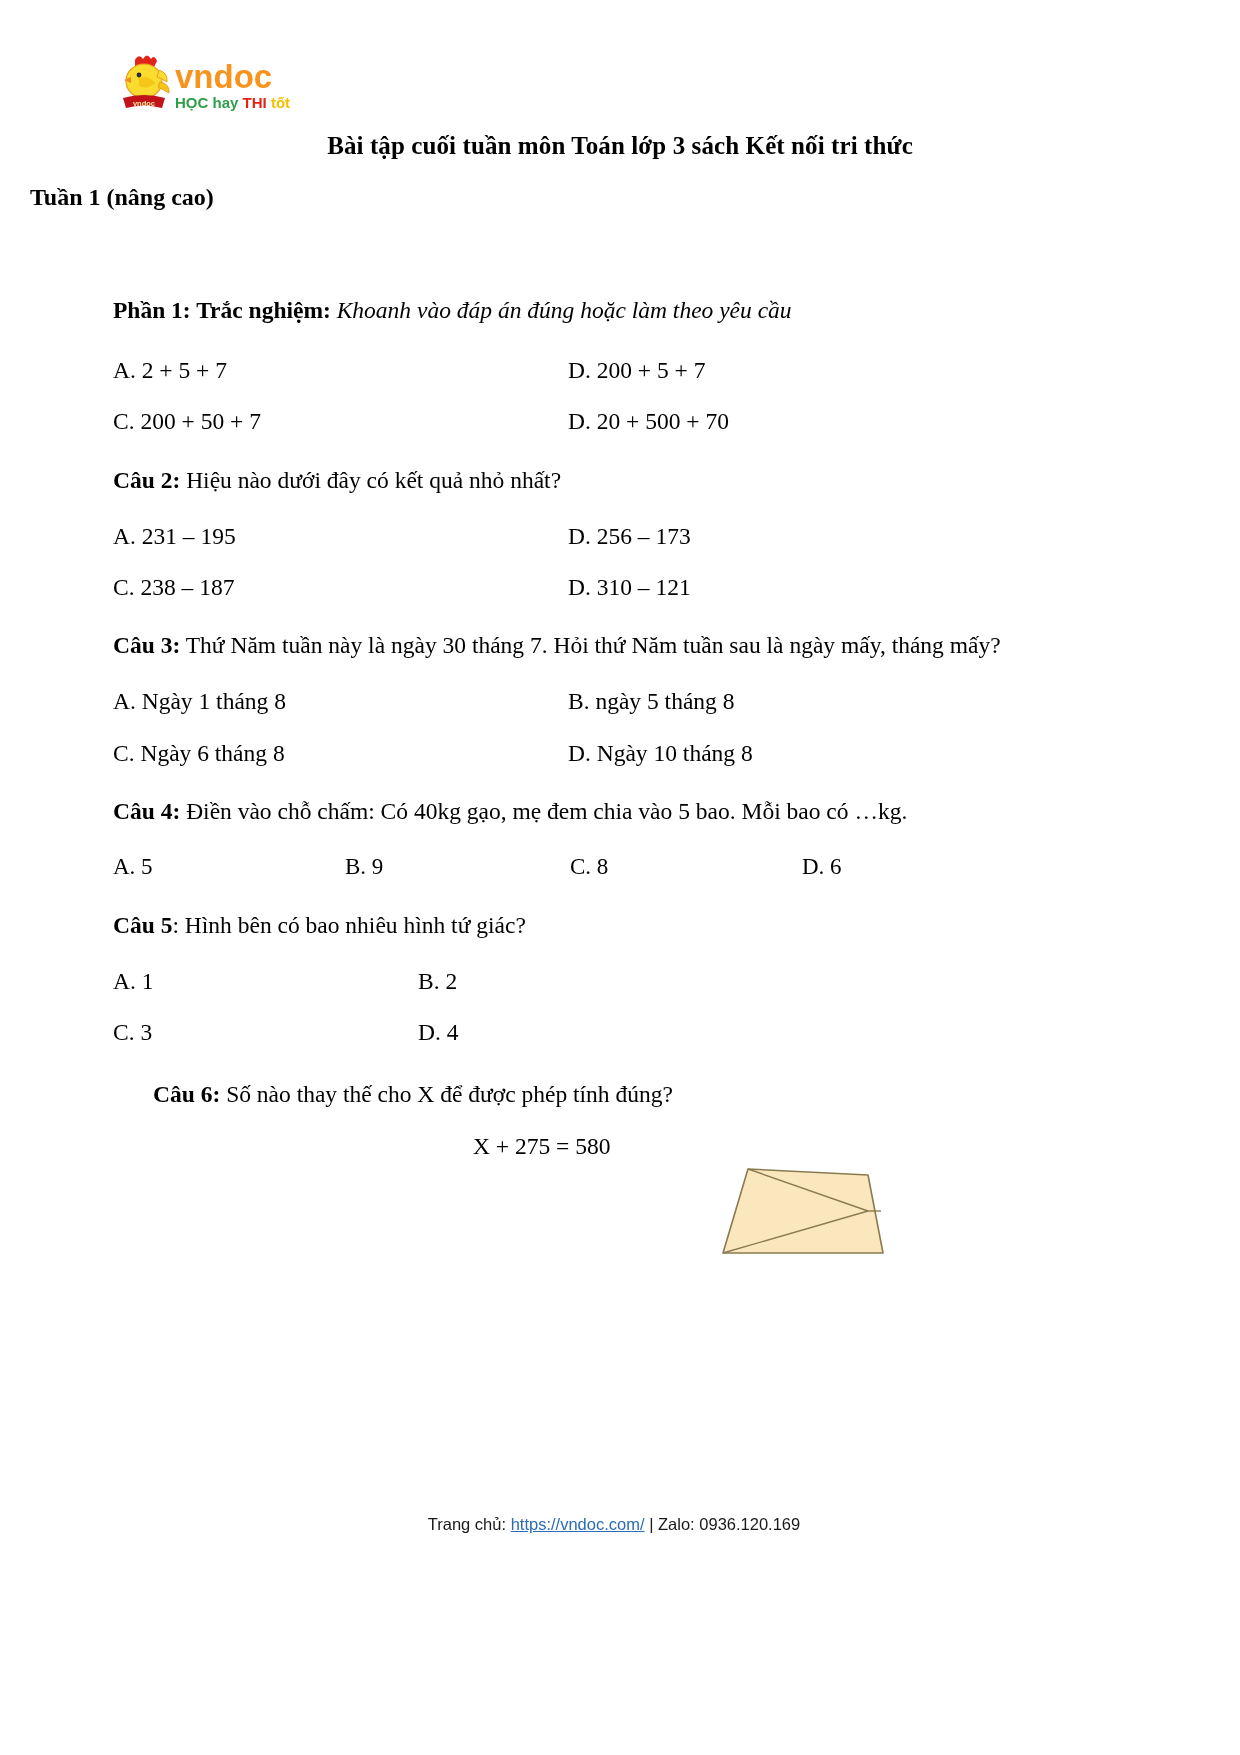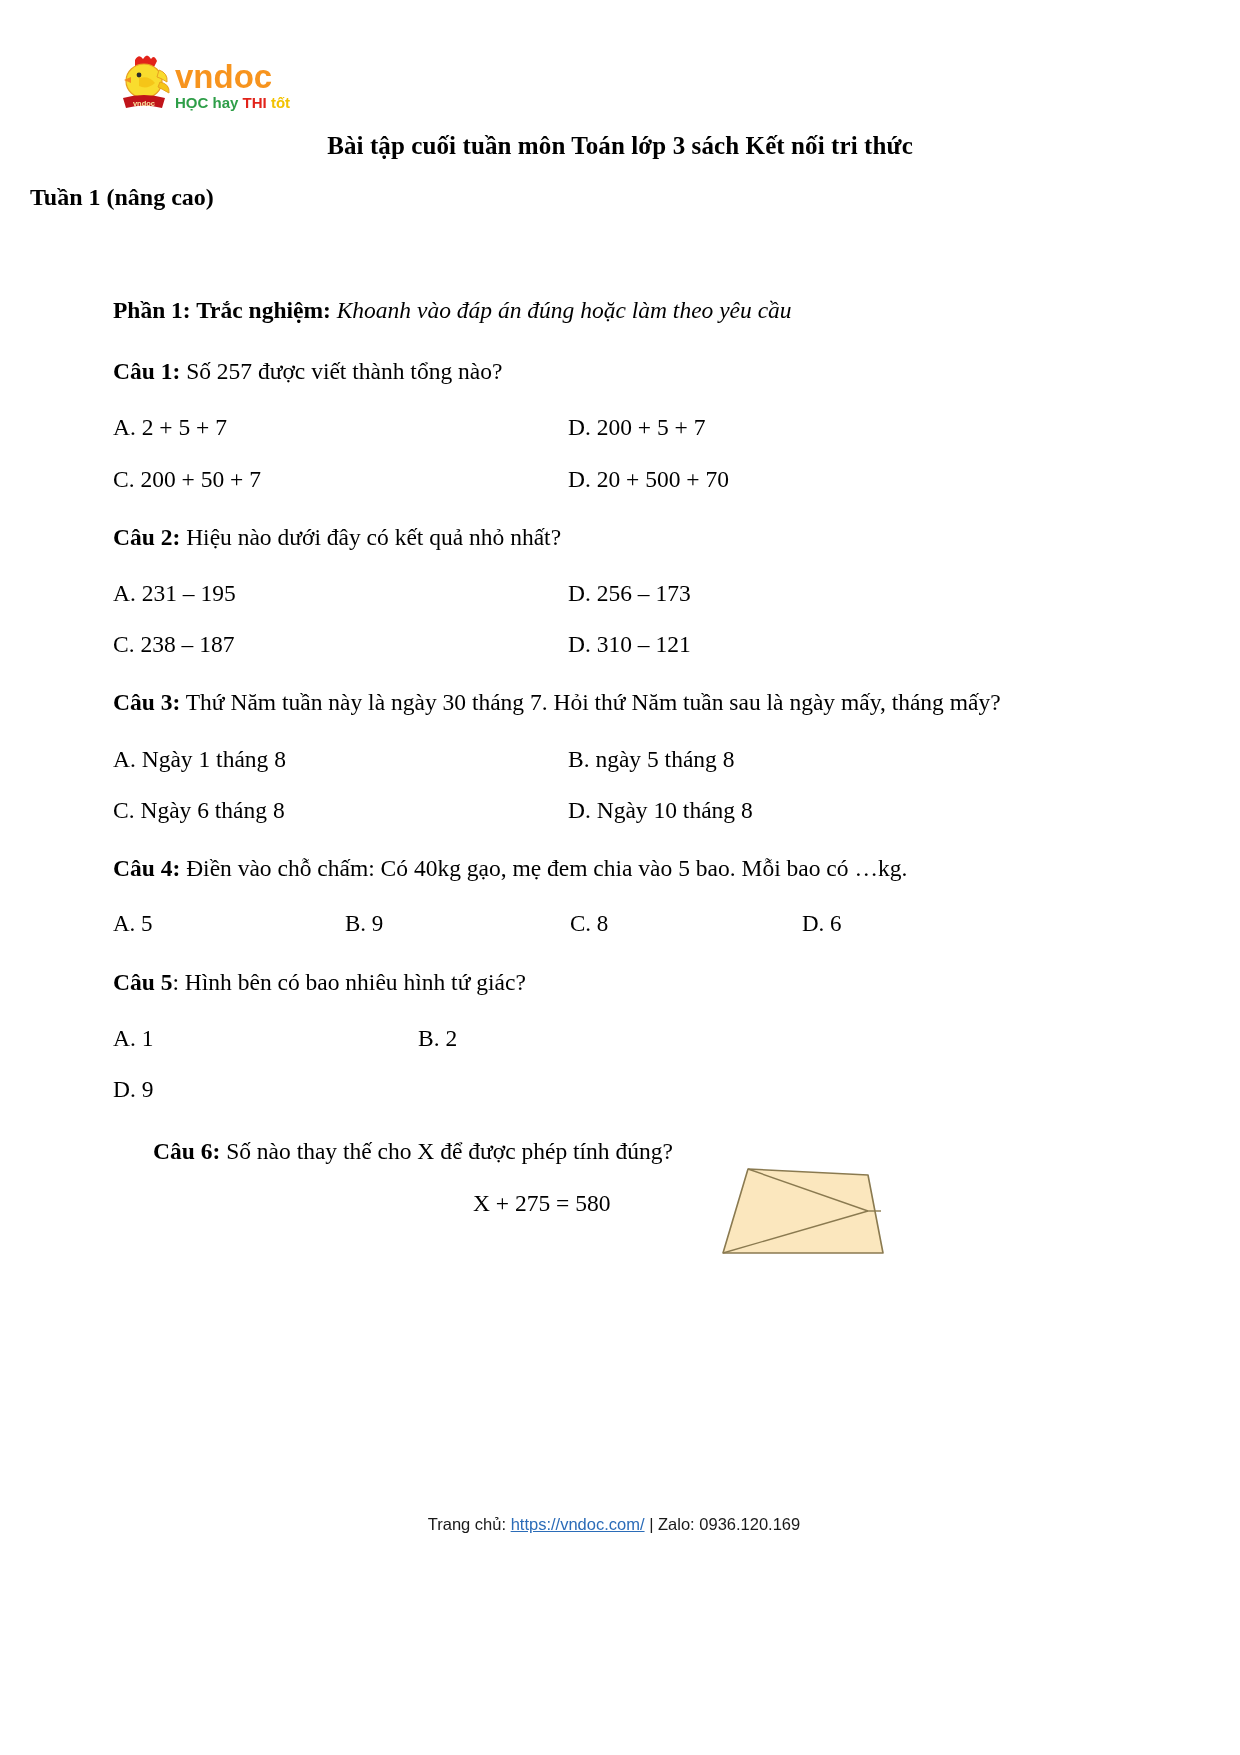--- a/index.html
+++ b/index.html
@@ -166,21 +166,20 @@
     </svg>
   </div>
 
   <div class="doc-title">Bài tập cuối tuần môn  Toán lớp 3 sách Kết nối tri thức</div>
   <div class="doc-subtitle">Tuần 1 (nâng cao)</div>
 
   <div class="content">
 
     <p class="para"><span class="bold">Phần 1: Trắc nghiệm:</span><span class="ital"> Khoanh vào đáp án đúng hoặc làm theo yêu cầu</span></p>
 
-    <p class="para q"><span class="bold">Câu 1:</span><span> Số 257 được viết thành tổng nào?</span></p>
     <div class="opts">
       <div class="opt-row">
         <span class="c1">A. 2 + 5 + 7</span>
         <span class="c2">D. 200 + 5 + 7</span>
       </div>
       <div class="opt-row">
         <span class="c1">C. 200 + 50 + 7</span>
         <span class="c2">D. 20 + 500 + 70</span>
       </div>
     </div>
@@ -219,21 +218,22 @@
       </div>
     </div>
 
     <p class="para q"><span class="bold">Câu 5</span><span>: Hình bên có bao nhiêu hình tứ giác?</span></p>
     <div class="opts">
       <div class="opt-row5">
         <span class="n1">A. 1</span>
         <span class="n2">B. 2</span>
       </div>
       <div class="opt-row5">
-        <span class="n2">D. 9</span>
+        <span class="n1">C. 3</span>
+        <span class="n2">D. 4</span>
       </div>
     </div>
 
     <p class="para q" style="margin-top:26px;margin-left:40px;"><span class="bold">Câu 6:</span><span> Số nào thay thế cho X để được phép tính đúng?</span></p>
     <p class="equation">X + 275 = 580</p>
 
   </div>
 
   <div class="figure-wrap">
     <svg width="170" height="100" viewBox="0 0 170 100" xmlns="http://www.w3.org/2000/svg">

